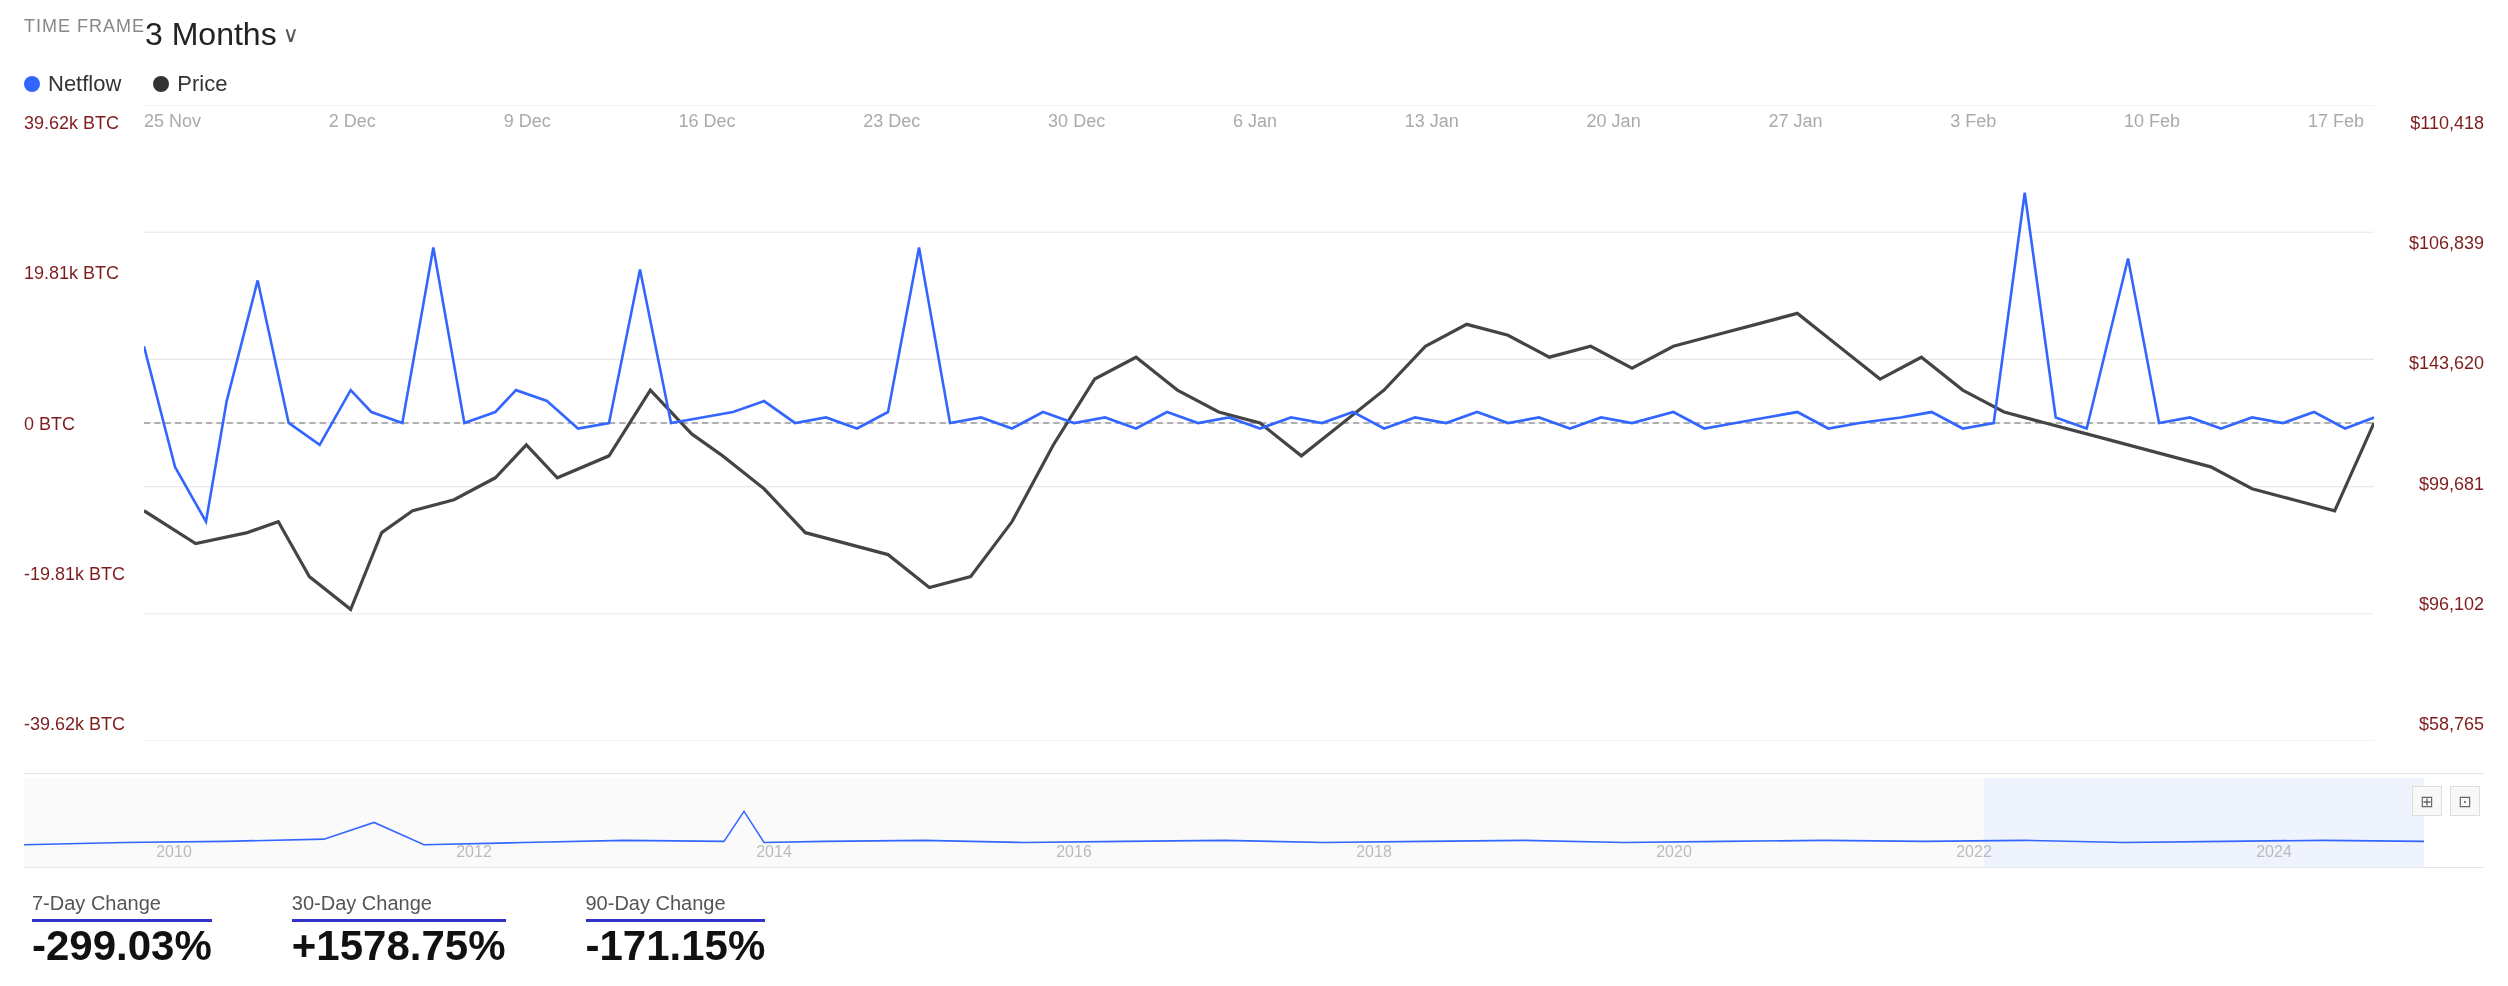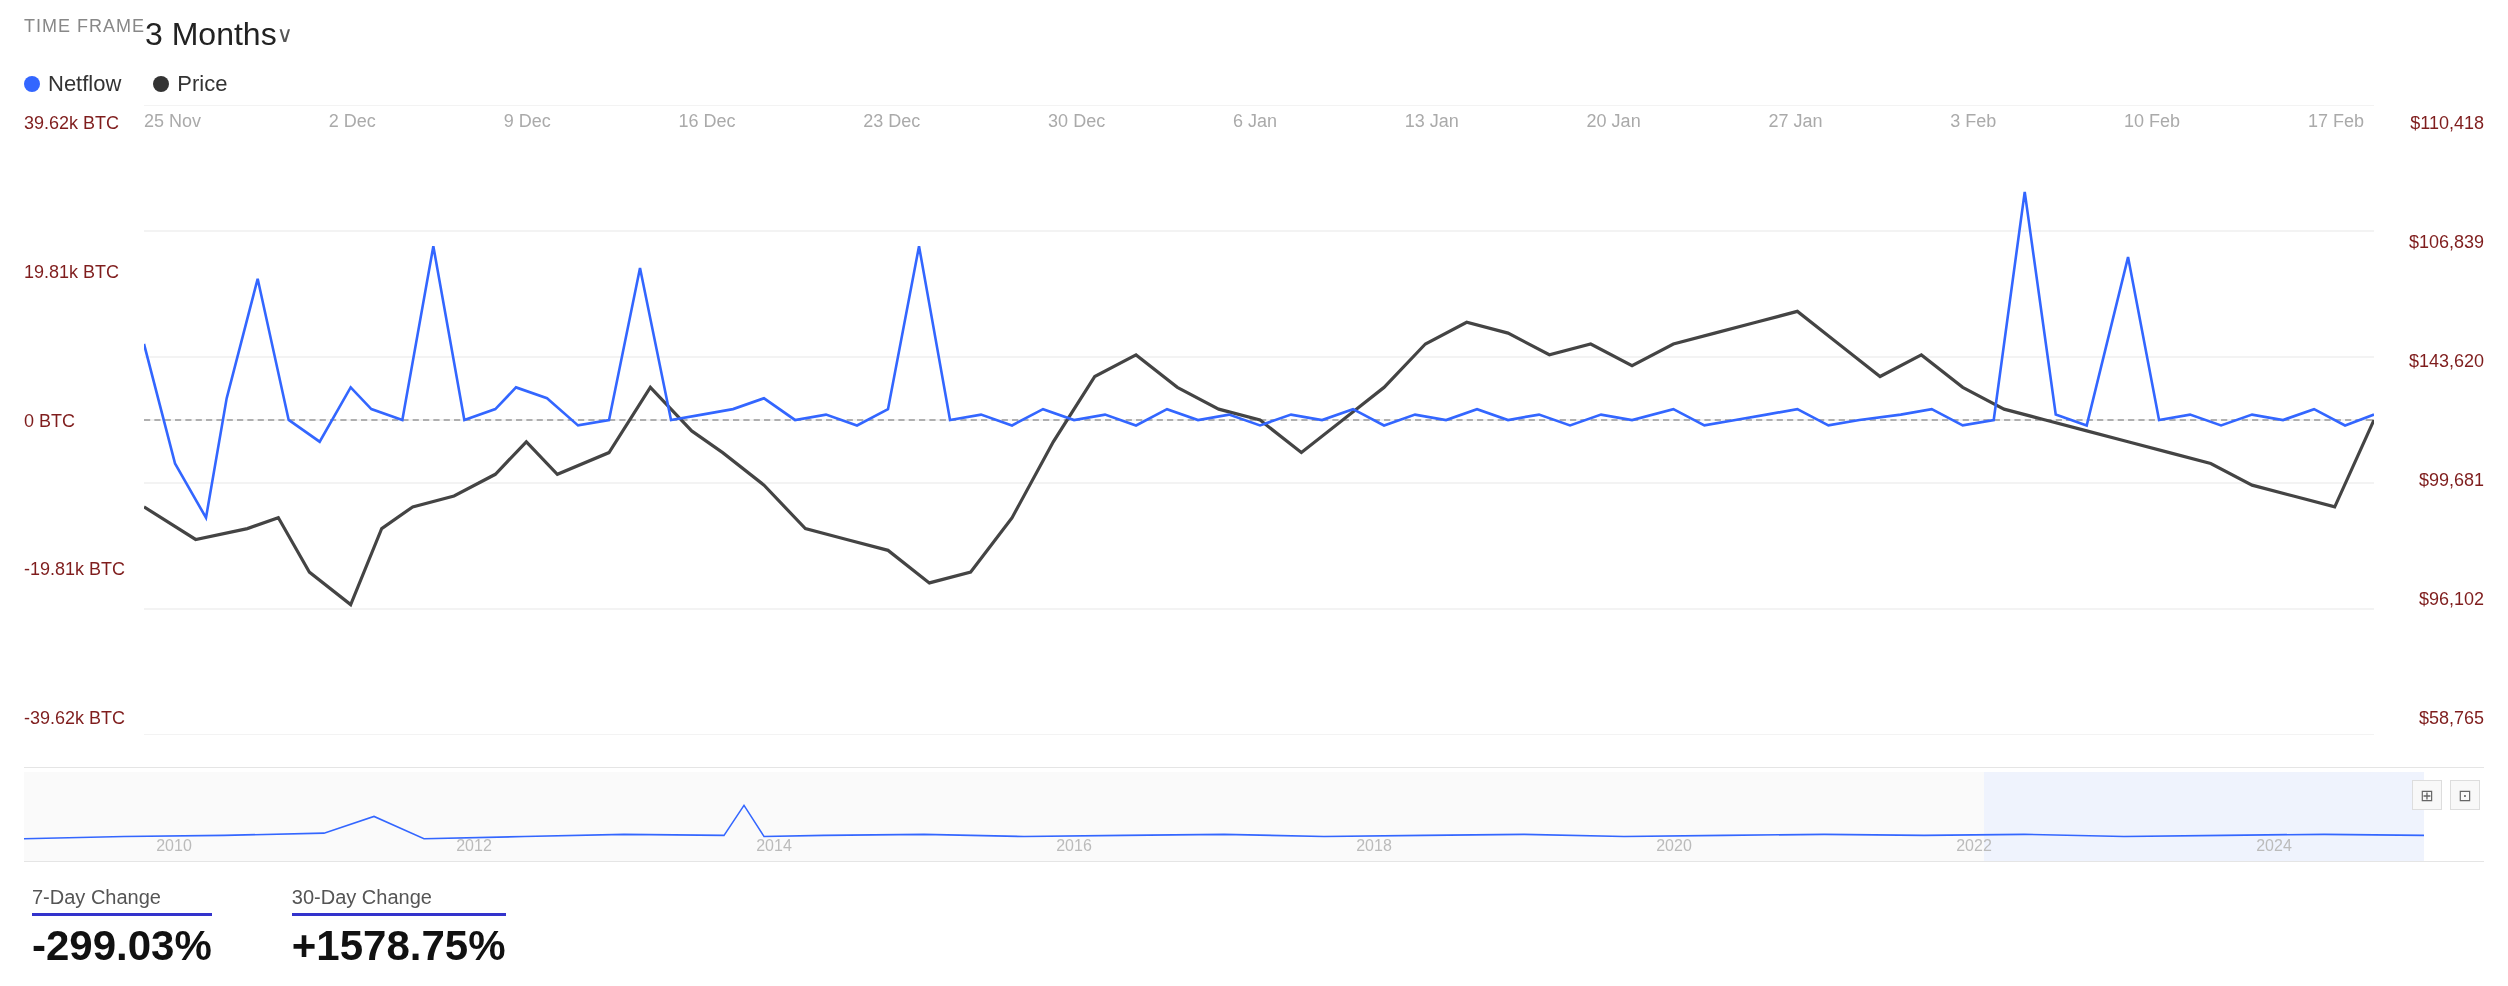--- a/index.html
+++ b/index.html
@@ -27,20 +27,21 @@
       font-size: 18px;
       font-weight: 500;
       color: #888;
       text-transform: uppercase;
       letter-spacing: 1px;
       margin-bottom: 4px;
     }
     .time-frame-value {
       display: flex;
       align-items: center;
+      gap: 6px;
       font-size: 32px;
       font-weight: 500;
       color: #222;
       cursor: pointer;
     }
     .chevron {
       font-size: 22px;
       color: #555;
     }
     .legend {
@@ -166,21 +167,20 @@
     }
     .stats-area {
       display: flex;
       gap: 80px;
       margin-top: 24px;
       padding-left: 8px;
     }
     .stat-item {
       display: flex;
       flex-direction: column;
-      gap: 6px;
     }
     .stat-label {
       font-size: 20px;
       color: #555;
       font-weight: 400;
       border-bottom: 3px solid #3333cc;
       padding-bottom: 4px;
     }
     .stat-value {
       font-size: 42px;
@@ -436,15 +436,19 @@
 
     <div class="stats-area">
       <div class="stat-item">
         <span class="stat-label">7-Day Change</span>
         <span class="stat-value negative">-299.03%</span>
       </div>
       <div class="stat-item">
         <span class="stat-label">30-Day Change</span>
         <span class="stat-value positive">+1578.75%</span>
       </div>
+      <div class="stat-item">
+        <span class="stat-label">90-Day Change</span>
+        <span class="stat-value negative">-171.15%</span>
+      </div>
     </div>
   </div>
 </div>
 
 </body></html>

